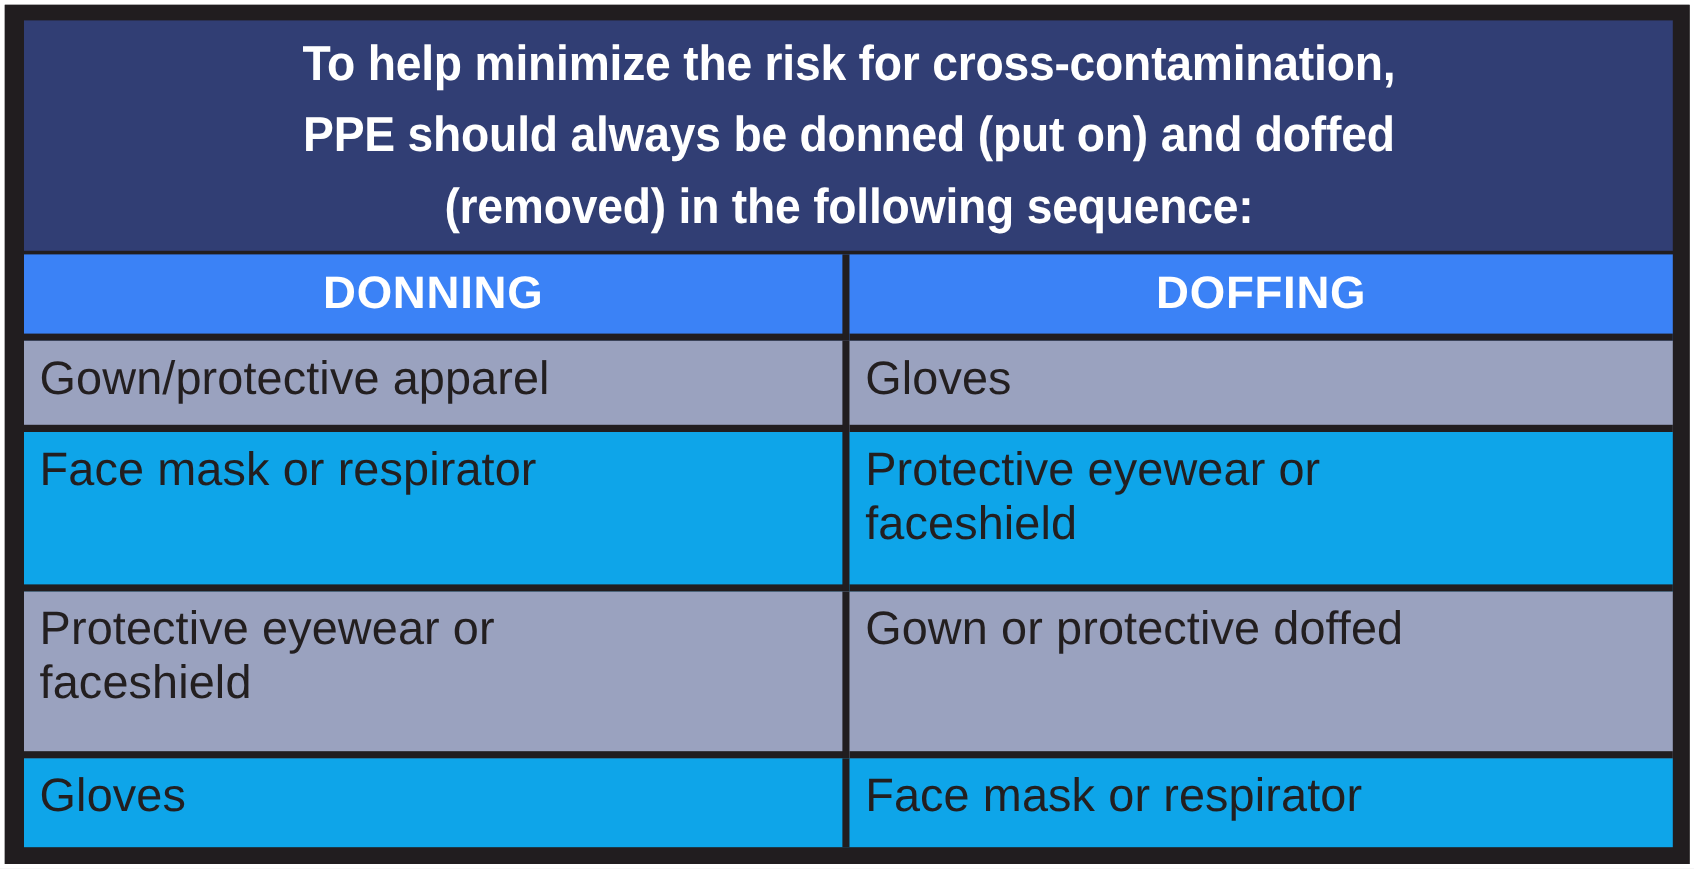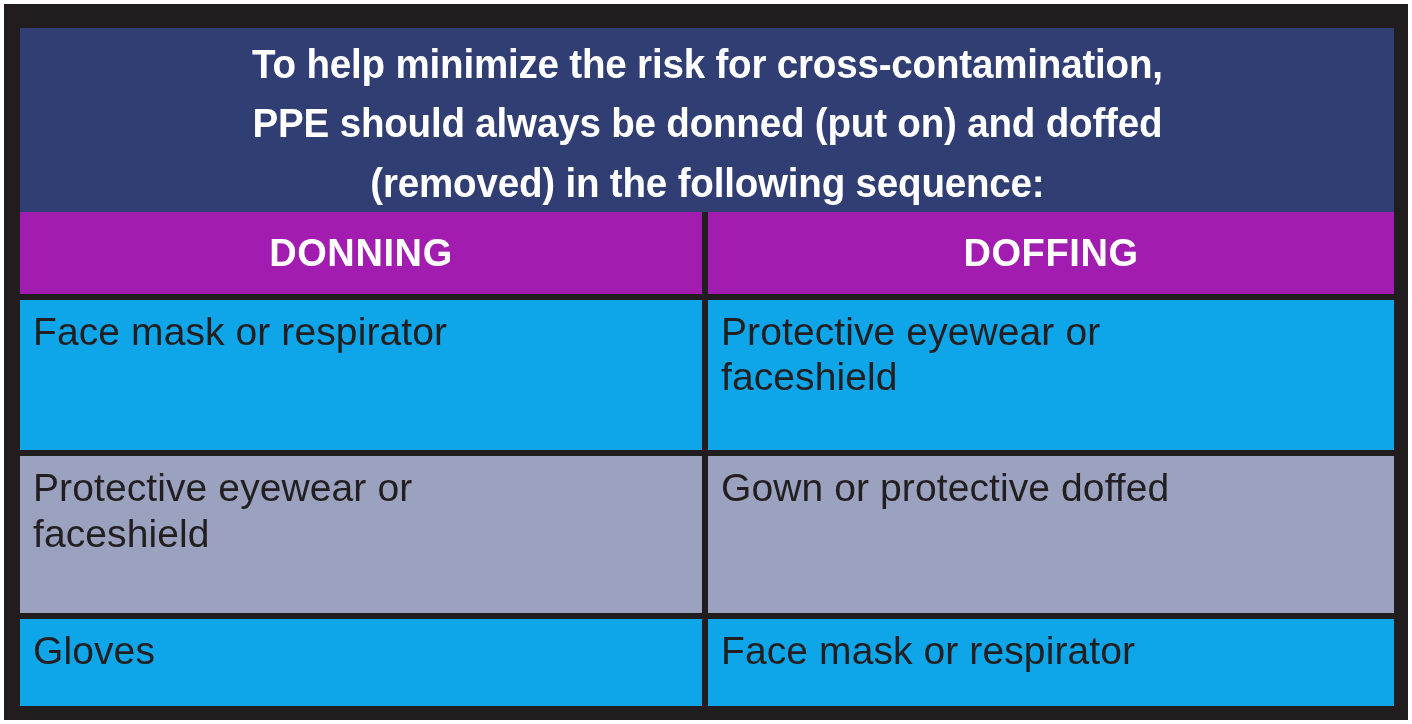--- a/index.html
+++ b/index.html
@@ -24,21 +24,21 @@
     height: 716px;
     box-sizing: border-box;
     background: #211d1f;
     border: 1px solid #211d1f;
   }
 
   
   .banner {
     position: absolute;
     left: 15px;
-    top: 23px;
+    top: 12px;
     width: 1374px;
     height: 192px;
     background: #313e74;
     display: flex;
     align-items: center;
     justify-content: center;
     box-sizing: border-box;
     padding: 0 36px;
   }
   .banner-title {
@@ -81,22 +81,22 @@
   .ppe-table td:last-child {
     border-right: none;
     margin-left: 32px;
   }
   .ppe-table tr:last-child td {
     border-bottom: none;
   }
 
   
   .ppe-table thead th {
-    height: 88px;
-    background: #a21caf;
+    height: 72px;
+    background: #3b82f6;
     text-align: center;
     vertical-align: middle;
   }
   .col-header {
     display: block;
     color: #ffffff;
     font-family: "Liberation Sans Narrow", "Liberation Sans", sans-serif;
     font-size: 38px;
     font-weight: bold;
     letter-spacing: 0.6px;
@@ -147,20 +147,28 @@
       <tr>
         <th>
           <span class="col-header">DONNING</span>
         </th>
         <th>
           <span class="col-header">DOFFING</span>
         </th>
       </tr>
     </thead>
     <tbody>
+      <tr class="row-purple r1">
+        <td>
+          <span class="cell-text">Gown/protective apparel</span>
+        </td>
+        <td>
+          <span class="cell-text">Gloves</span>
+        </td>
+      </tr>
       <tr class="row-green r2">
         <td>
           <span class="cell-text">Face mask or respirator</span>
         </td>
         <td>
           <span class="cell-text">Protective eyewear or
 faceshield</span>
         </td>
       </tr>
       <tr class="row-purple r3">

